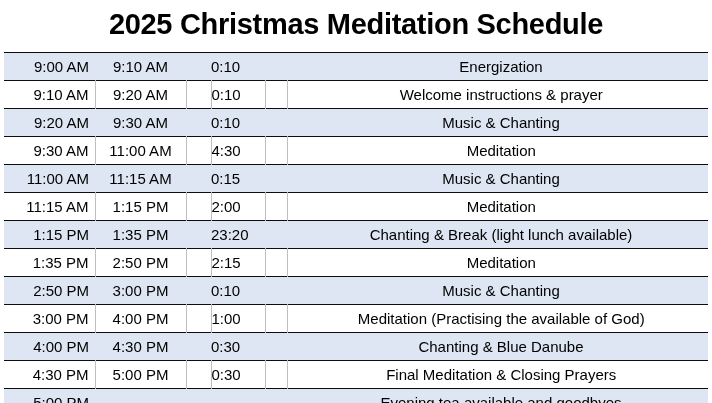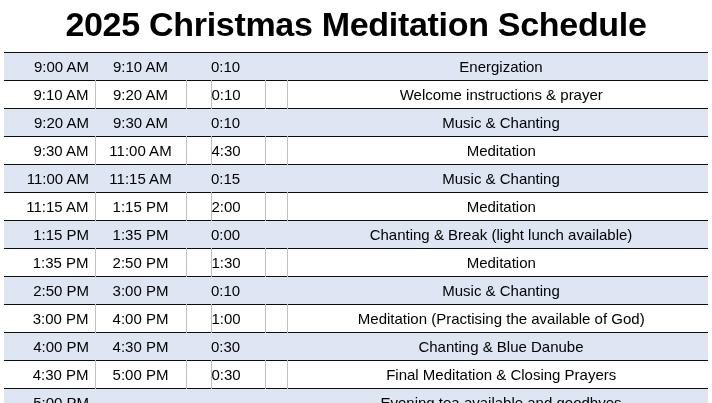--- a/index.html
+++ b/index.html
@@ -21,21 +21,21 @@
     background: #ffffff;
   }
   #title {
     position: absolute;
     left: 0;
     top: 4px;
     width: 712px;
     height: 40px;
     line-height: 40px;
     text-align: center;
-    font-size: 34px;
+    font-size: 29px;
     font-weight: bold;
     letter-spacing: -0.3px;
     color: #000000;
     white-space: nowrap;
   }
   #schedule-table {
     position: absolute;
     left: 4px;
     top: 52px;
     width: 704px;
@@ -133,29 +133,29 @@
           <td class="col-end">1:15 PM</td>
           <td class="col-gap1"></td>
           <td class="col-dur">2:00</td>
           <td class="col-gap2"></td>
           <td class="col-desc">Meditation</td>
         </tr>
         <tr class="row-shade">
           <td class="col-start">1:15 PM</td>
           <td class="col-end">1:35 PM</td>
           <td class="col-gap1"></td>
-          <td class="col-dur">0:00</td>
+          <td class="col-dur">23:20</td>
           <td class="col-gap2"></td>
           <td class="col-desc">Chanting &amp; Break (light lunch available)</td>
         </tr>
         <tr class="row-plain">
           <td class="col-start">1:35 PM</td>
           <td class="col-end">2:50 PM</td>
           <td class="col-gap1"></td>
-          <td class="col-dur">1:30</td>
+          <td class="col-dur">2:15</td>
           <td class="col-gap2"></td>
           <td class="col-desc">Meditation</td>
         </tr>
         <tr class="row-shade">
           <td class="col-start">2:50 PM</td>
           <td class="col-end">3:00 PM</td>
           <td class="col-gap1"></td>
           <td class="col-dur">0:10</td>
           <td class="col-gap2"></td>
           <td class="col-desc">Music &amp; Chanting</td>

